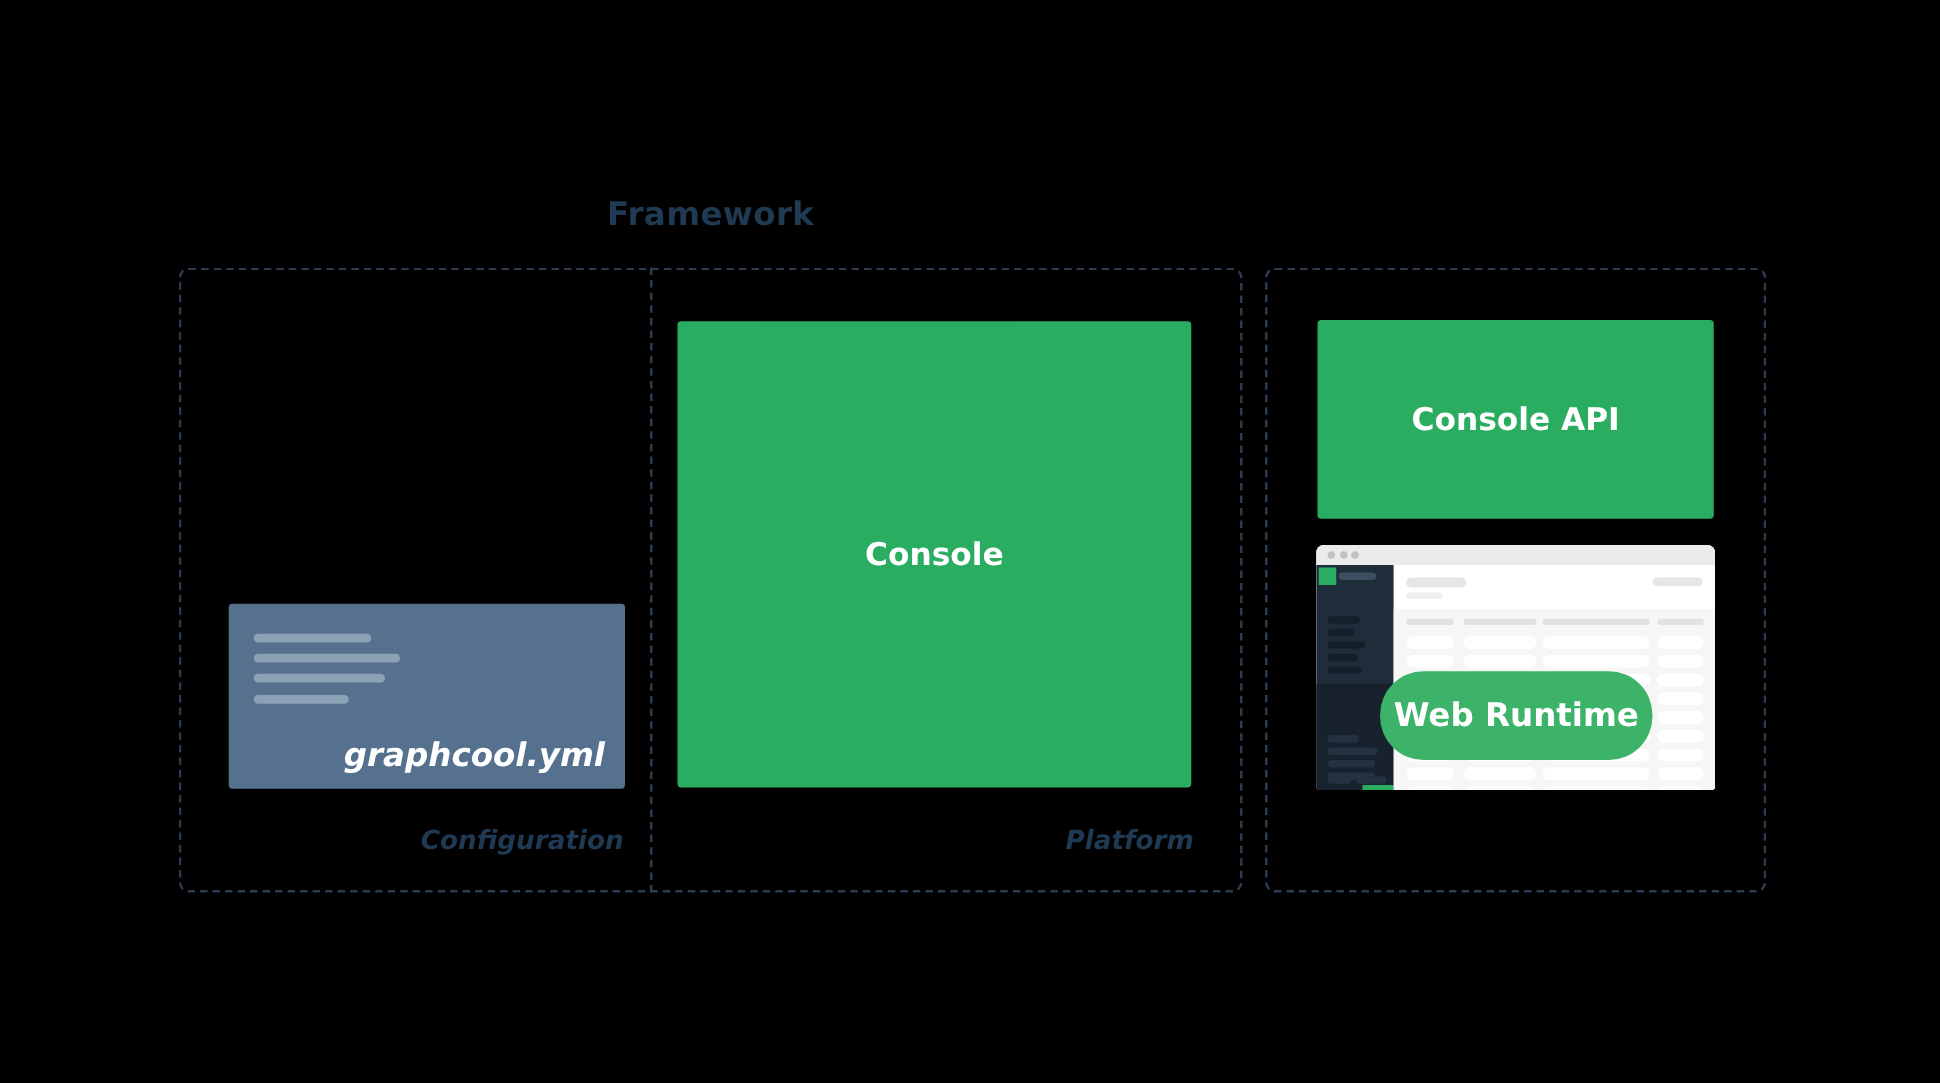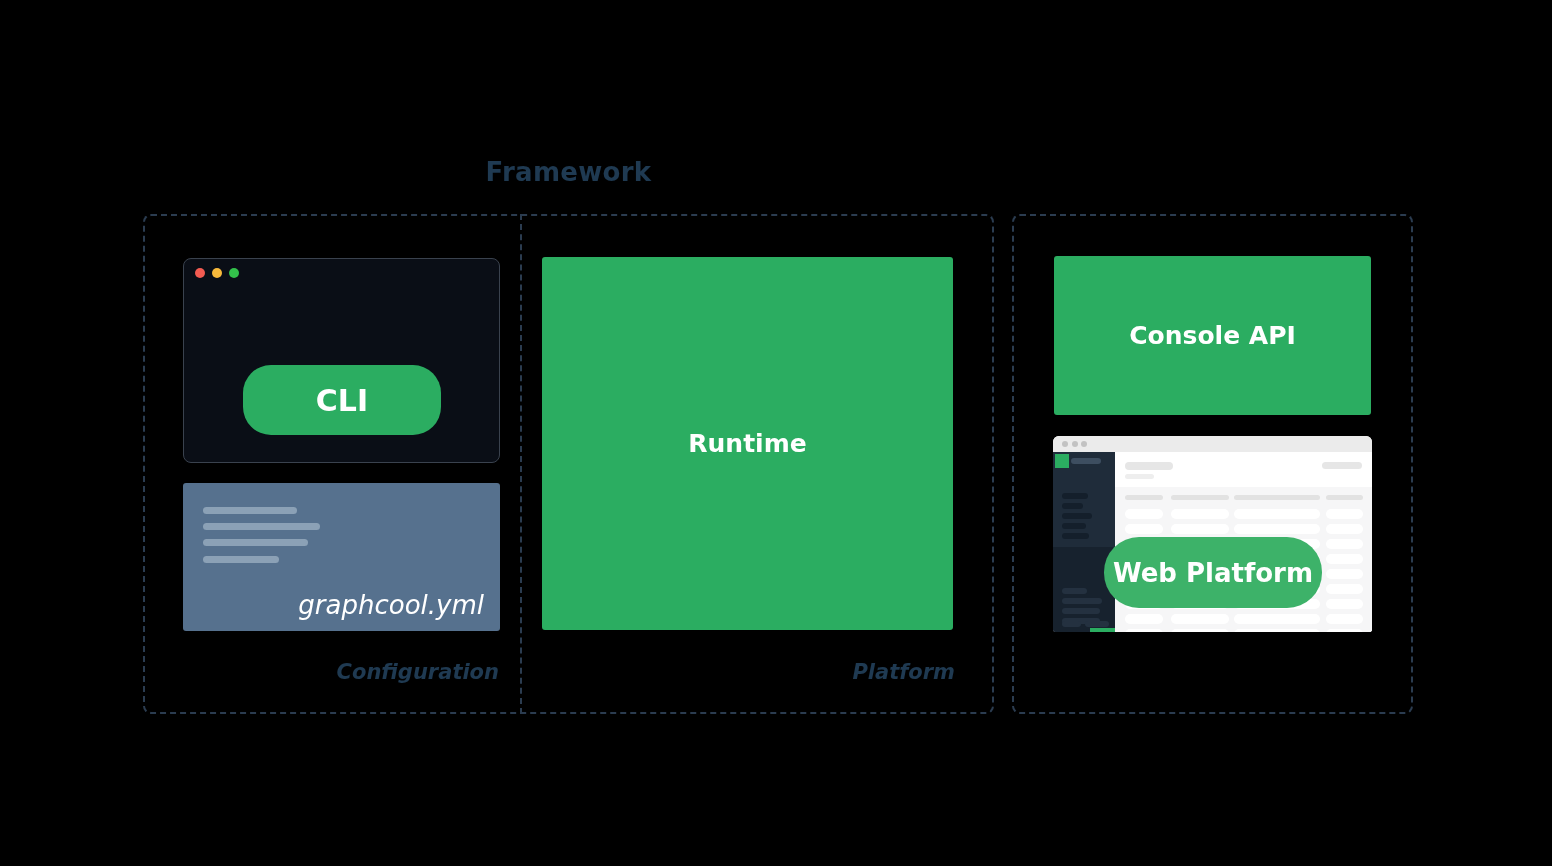--- a/index.html
+++ b/index.html
@@ -103,21 +103,21 @@
     height: 7px;
     border-radius: 3.5px;
     background: #8ba1b6;
   }
   .config-filename {
     position: absolute;
     right: 16px; bottom: 11px;
     color: #fff;
     font-size: 26px;
     font-style: italic;
-    font-weight: 400;
+    font-weight: 700;
   }
 
   
   .green-box {
     position: absolute;
     background: #2bad61;
     border-radius: 3px;
     display: flex; align-items: center; justify-content: center;
     color: #fff;
     font-size: 25px;
@@ -243,43 +243,35 @@
 <body>
 
 <div class="canvas">
 
   <div class="section-title title-framework">Framework</div>
 
   <div class="dashed-box framework-box"></div>
   <div class="section-divider"></div>
   <div class="dashed-box platform-box"></div>
 
-  <div class="terminal-window">
-    <span class="traffic-dot dot-close"></span>
-    <span class="traffic-dot dot-minimize"></span>
-    <span class="traffic-dot dot-zoom"></span>
-    <div class="cli-button">
-      <span>CLI</span>
-    </div>
-  </div>
 
   <div class="config-file-block">
     <div>
         <div class="code-line" style="top: 24px; width: 94px;"></div>
         <div class="code-line" style="top: 40px; width: 117px;"></div>
         <div class="code-line" style="top: 56px; width: 105px;"></div>
         <div class="code-line" style="top: 73px; width: 76px;"></div>
       </div>
     <div class="config-filename">graphcool.yml</div>
   </div>
 
   <div class="area-label configuration-label">Configuration</div>
 
   <div class="green-box server-box">
-    <span>Runtime</span>
+    <span>Console</span>
   </div>
   <div class="area-label runtime-label">Platform</div>
 
   <div class="green-box platform-api-box">
     <span>Console API</span>
   </div>
 
   <div class="browser-window">
     <div class="browser-titlebar">
       <span class="browser-dot bdot-1"></span>
@@ -348,16 +340,16 @@
           <div class="table-cell-pill" style="top: 127px; left: 211px; width: 37px;"></div>
           <div class="table-cell-pill" style="top: 142px; left: 10px; width: 38px;"></div>
           <div class="table-cell-pill" style="top: 142px; left: 56px; width: 58px;"></div>
           <div class="table-cell-pill" style="top: 142px; left: 119px; width: 86px;"></div>
           <div class="table-cell-pill" style="top: 142px; left: 211px; width: 37px;"></div>
         </div>
     </div>
   </div>
 
   <div class="web-console-button">
-    <span>Web Platform</span>
+    <span>Web Runtime</span>
   </div>
 
 </div>
 
 </body></html>

